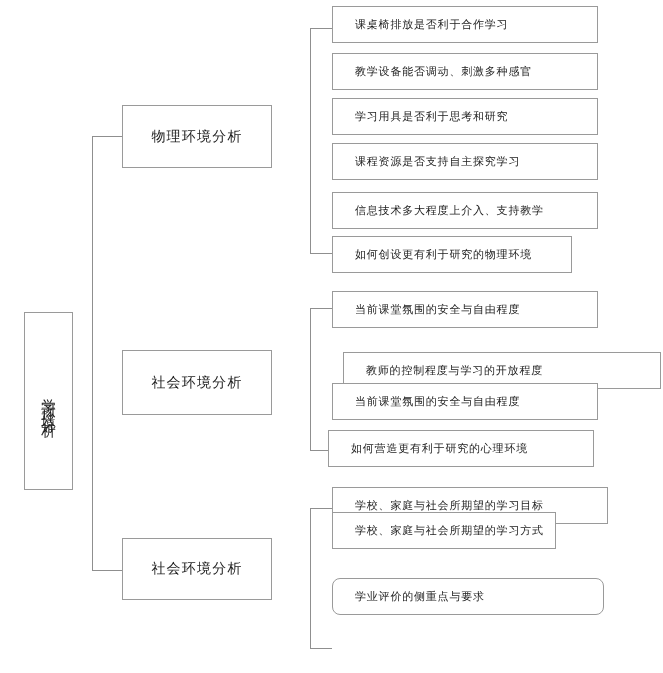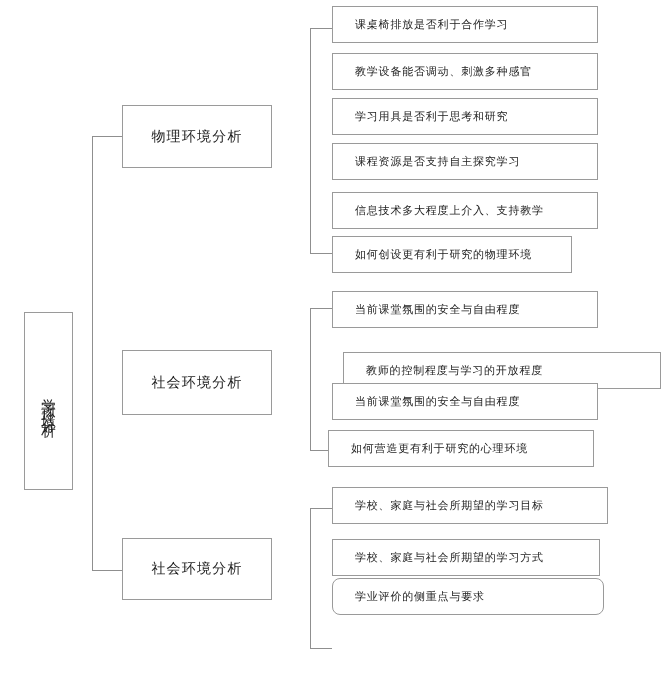--- a/index.html
+++ b/index.html
@@ -100,16 +100,16 @@
   <div class="node leaf" style="left:332px; top:383px; width:266px; height:37px;">当前课堂氛围的安全与自由程度</div>
   <div class="node leaf" style="left:328px; top:430px; width:266px; height:37px;">如何营造更有利于研究的心理环境</div>
 
   <div class="node branch" style="left:122px; top:538px; width:150px; height:62px;">社会环境分析</div>
 
   <div class="line v" style="left:310px; top:508px; height:141px;"></div>
   <div class="line h" style="left:310px; top:508px; width:22px;"></div>
   <div class="line h" style="left:310px; top:648px; width:22px;"></div>
 
   <div class="node leaf" style="left:332px; top:487px; width:276px; height:37px;">学校、家庭与社会所期望的学习目标</div>
-  <div class="node leaf" style="left:332px; top:539px; width:268px; height:37px;">学校、家庭与社会所期望的学习方式</div>
+  <div class="node leaf" style="left:332px; top:512px; width:224px; height:37px;">学校、家庭与社会所期望的学习方式</div>
   <div class="node leaf" style="left:332px; top:578px; width:272px; height:37px;border-radius:8px;">学业评价的侧重点与要求</div>
 
 </div>
 
 </body></html>

